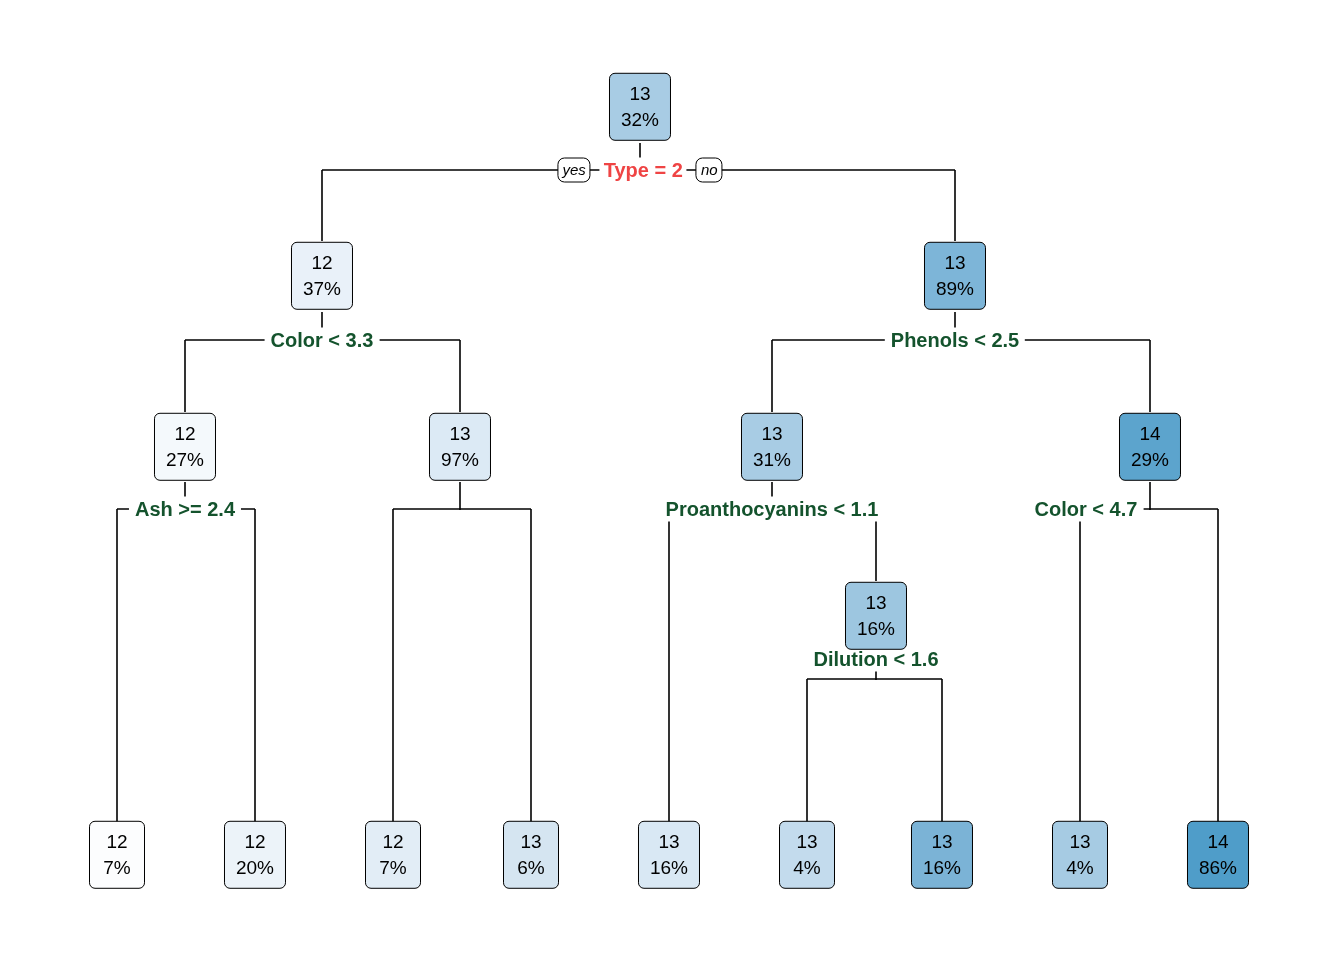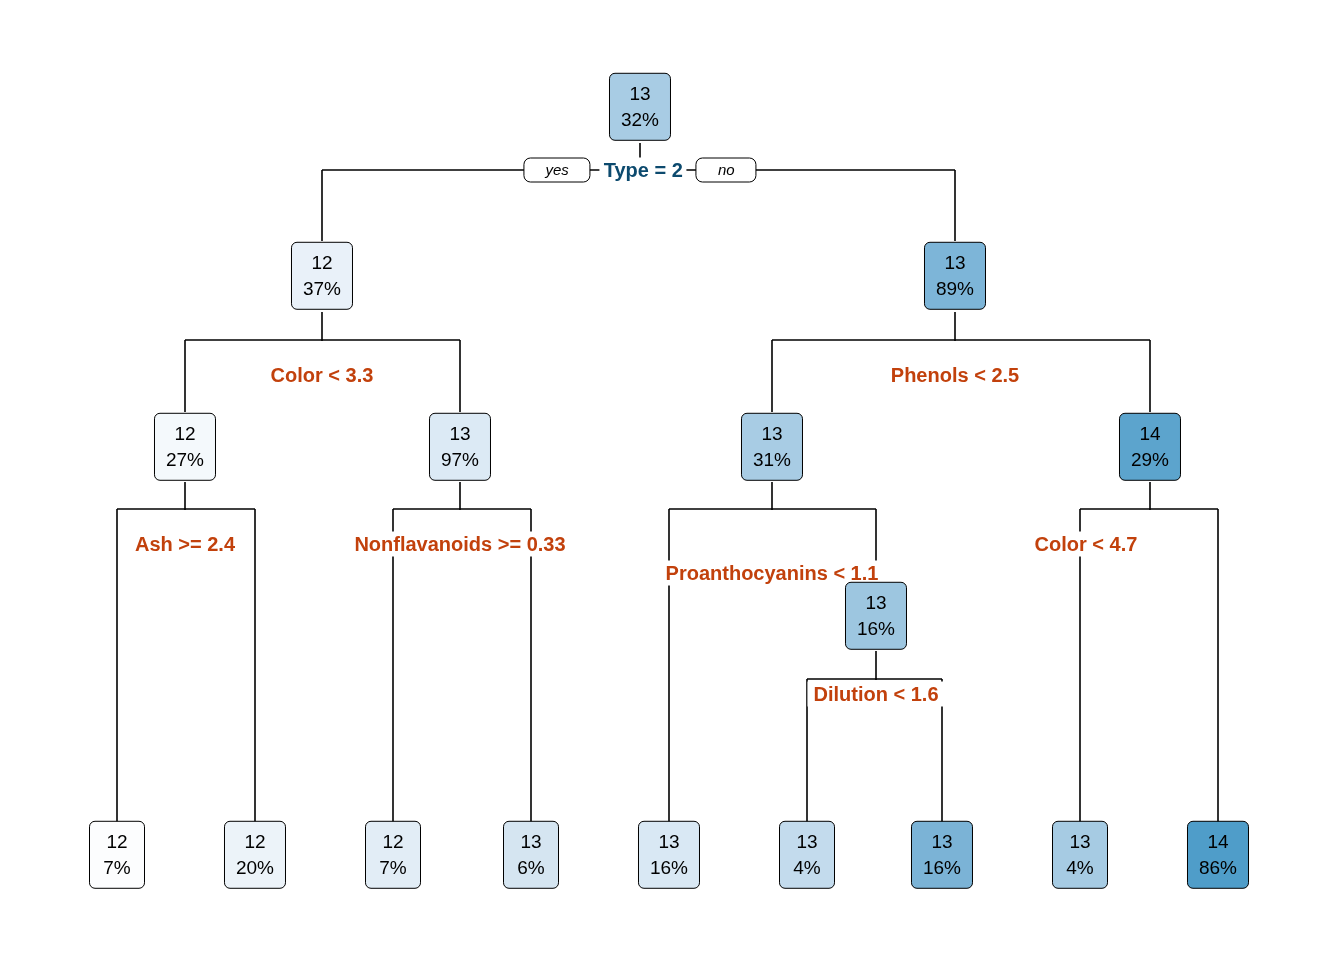--- a/index.html
+++ b/index.html
@@ -29,50 +29,49 @@
     line-height: 1.38;
     color: #000000;
     background: #ffffff;
   }
   .node .v, .node .p { display: block; }
   .split {
     position: absolute;
     transform: translate(-50%, -50%);
     font-weight: bold;
     font-size: 20px;
-    color: #c2410c;
+    color: #14532d;
     background: #ffffff;
     padding: 1px 6px;
     white-space: nowrap;
-    margin-top: 35px;
   }
   .root-split {
     position: absolute;
     transform: translate(-50%, -50%);
     display: flex;
     align-items: center;
     gap: 9px;
   }
   .yn {
     border: 1px solid #000000;
     border-radius: 7px;
-    padding: 0 21px;
+    padding: 0 4px;
     font-style: italic;
     font-size: 15px;
     line-height: 1.5;
     background: #ffffff;
     color: #000000;
   }
   .q {
     font-weight: bold;
     font-size: 20px;
     background: #ffffff;
     padding: 1px 4px;
     white-space: nowrap;
-    color: #0c4a6e;
+    color: #ef4444;
   }
 </style>
 </head>
 <body>
 
 <div class="stage">
 
   <svg class="edges" width="1344" height="960">
     <g>
 
@@ -120,22 +119,21 @@
 
   <div class="root-split" style="left:640px;top:170px">
     <span class="yn">yes</span>
     <span class="q">Type = 2</span>
     <span class="yn">no</span>
   </div>
 
   <div class="split" style="left:322px;top:340px">Color &lt; 3.3</div>
   <div class="split" style="left:955px;top:340px">Phenols &lt; 2.5</div>
   <div class="split" style="left:185px;top:509px">Ash &gt;= 2.4</div>
-  <div class="split" style="left:460px;top:509px">Nonflavanoids &gt;= 0.33</div>
-  <div class="split" style="left:772px;top:538px">Proanthocyanins &lt; 1.1</div>
+  <div class="split" style="left:772px;top:509px">Proanthocyanins &lt; 1.1</div>
   <div class="split" style="left:1086px;top:509px">Color &lt; 4.7</div>
   <div class="split" style="left:876px;top:659px">Dilution &lt; 1.6</div>
 
   <div class="node" style="left: 640px; top: 107px; background-color: rgb(168, 204, 228);">
     <span class="v">13</span>
     <span class="p">32%</span>
   </div>
 
   <div class="node" style="left: 322px; top: 276px; background-color: rgb(233, 241, 249);">
     <span class="v">12</span>

